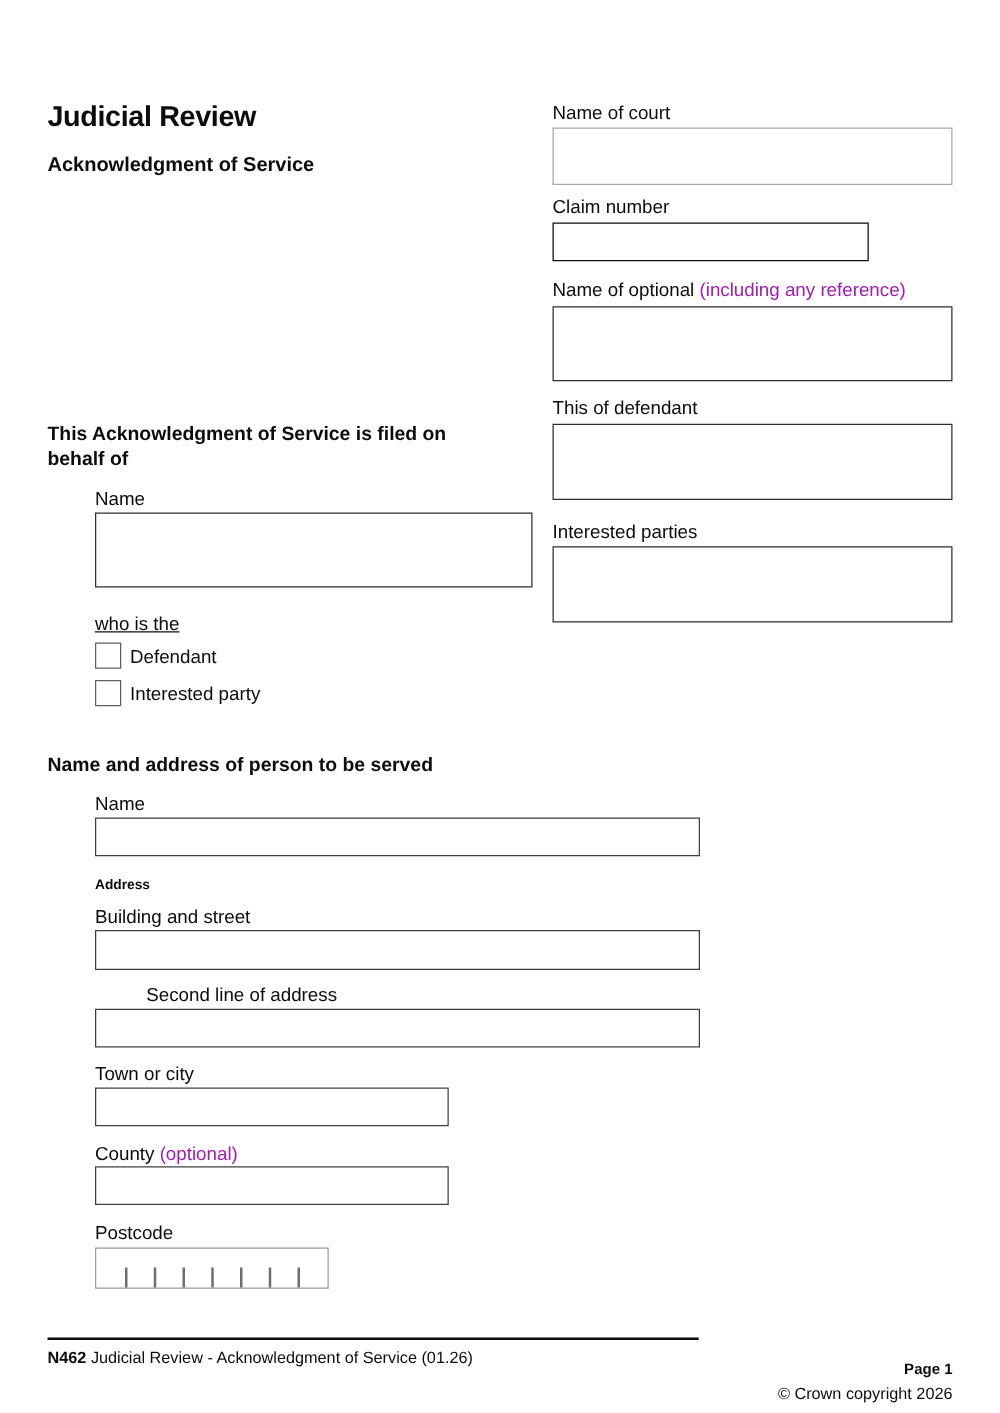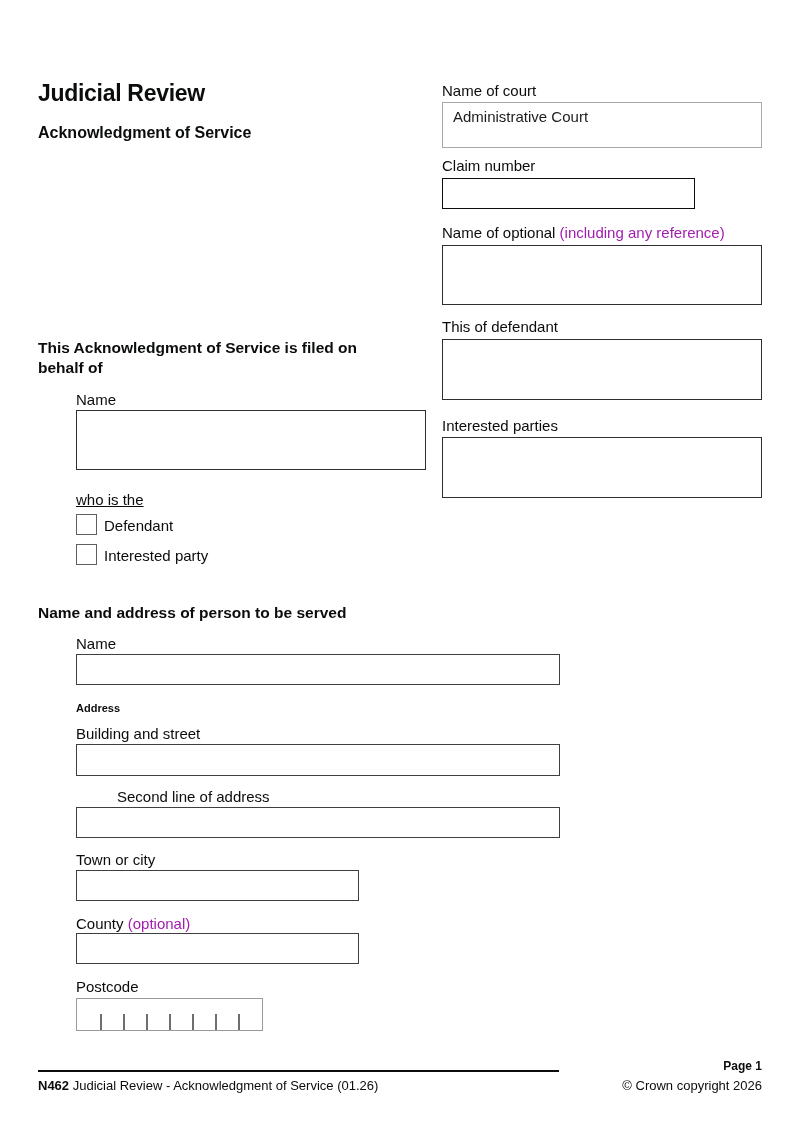--- a/index.html
+++ b/index.html
@@ -21,31 +21,30 @@
   input.ctl,textarea.ctl{
     font-family:"Liberation Sans",sans-serif;font-size:15px;color:#0b0c0c;
     padding:2px 8px;margin:0;resize:none;outline:none;background:#fff;
   }
   .courtbox{font-size:15px;line-height:21px;padding:3px 10px;color:#1b1b1b;}
   .checkbox{width:21px;height:21px;border:1.5px solid #5f5f5f;background:#fff;}
   .postcode{border:1.6px solid #9a9a9a;position:relative;}
   .postcode .tick{position:absolute;bottom:0;width:1.5px;height:16px;background:#6e6e6e;}
   .rule{height:1.5px;background:#0b0c0c;}
   .foot{font-size:13px;line-height:13px;white-space:nowrap;}
-  .right{text-align:right;}
+  .right{text-align:right;margin-top:29px;}
 </style>
 </head>
 <body>
 
 <div class="abs h-title" style="left:38px;top:80px;">Judicial Review</div>
 <div class="abs h-sub" style="left:38px;top:124px;">Acknowledgment of Service</div>
 
 <div class="abs label" style="left:442px;top:82px;">Name of court</div>
 <div class="abs box field-gray courtbox" style="left:442px;top:102px;width:320px;height:46px;">
-  <div>Administrative Court</div>
 </div>
 
 <div class="abs label" style="left:442px;top:157px;">Claim number</div>
 <input type="text" class="abs box field-black ctl" style="left: 442px; top: 178px; width: 253px; height: 31px;">
 
 <div class="abs label" style="left:442px;top:224px;">
   <span>Name of optional</span>
   <span class="hint">(including any reference)</span>
 </div>
 <textarea class="abs box field-mid ctl" style="left: 442px; top: 245px; width: 320px; height: 60px;"></textarea>

